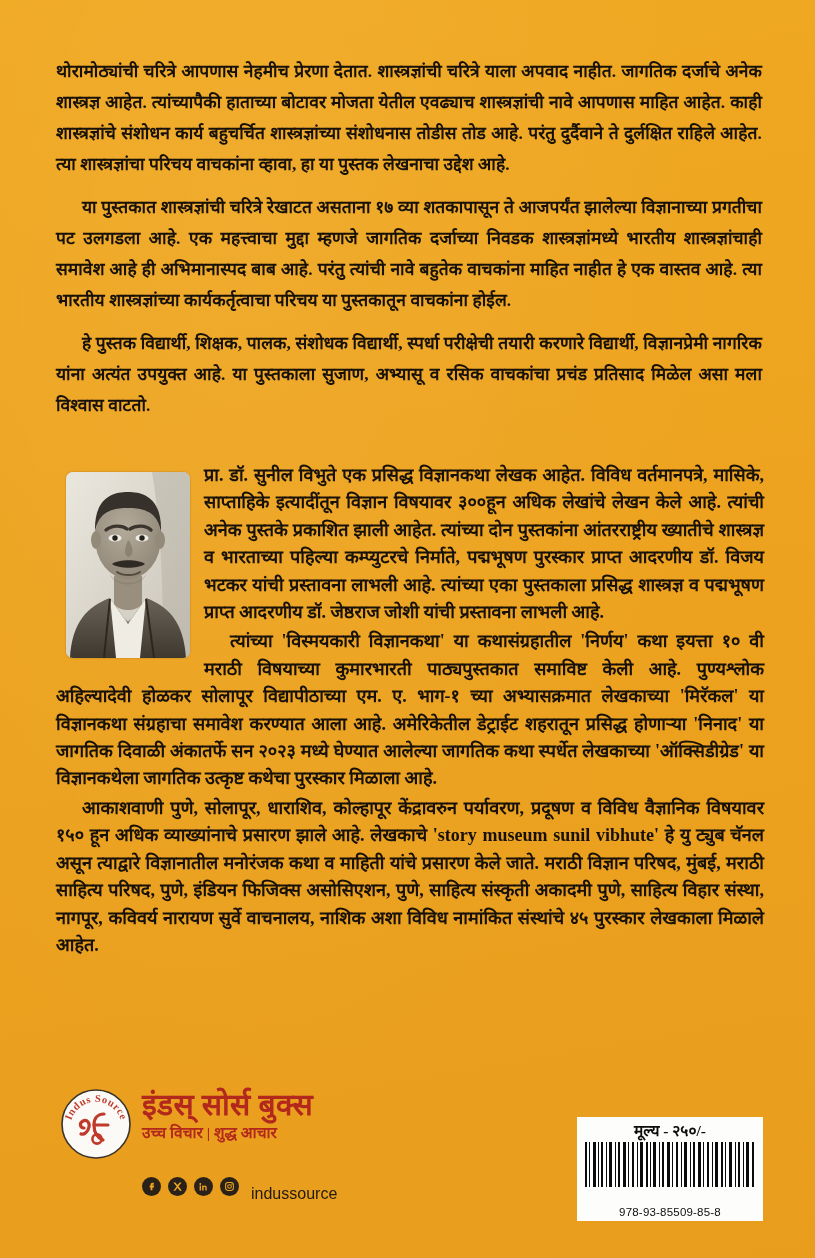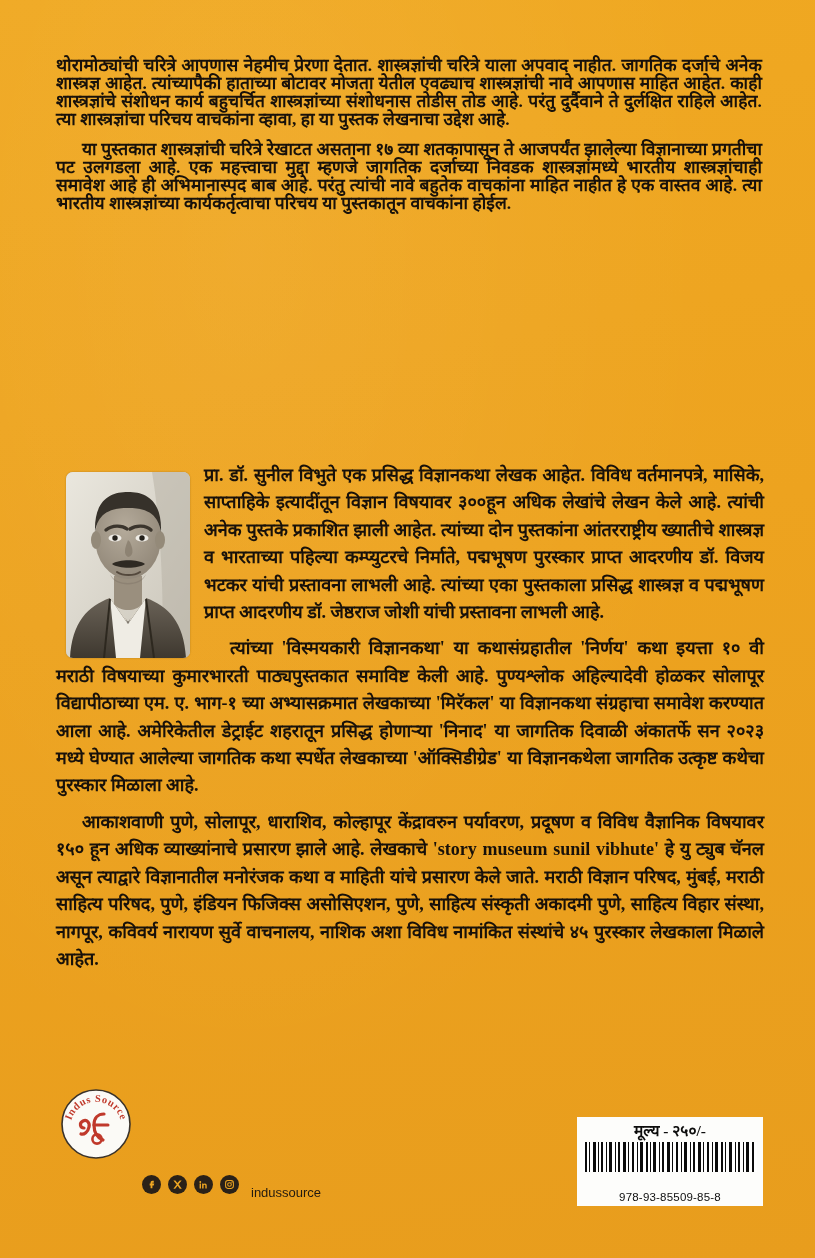--- a/index.html
+++ b/index.html
@@ -29,21 +29,21 @@
     position: absolute;
     left: 56px;
     top: 56px;
     width: 706px;
   }
   .para {
     margin: 0 0 0px 0;
     text-align: justify;
     text-justify: inter-word;
     font-size: 17.4px;
-    line-height: 18px;
+    line-height: 31px;
     letter-spacing: 0.1px;
     text-indent: 26px;
     color: #18110a;
     font-weight: 600;
   }
   .para.first { text-indent: 0; }
   .para + .para { margin-top: 12px; }
 
   .byline {
     margin: 4px 0 0 0;
@@ -78,21 +78,21 @@
     margin: 0;
     text-align: justify;
     text-justify: inter-word;
     font-size: 18px;
     line-height: 27.4px;
     text-indent: 0;
     font-weight: 600;
     color: #18110a;
   }
   .bio-para.indent { text-indent: 26px; }
-  .bio-para + .bio-para { margin-top: 9px; }
+  .bio-para + .bio-para { margin-top: 2px; }
 
   
   .footer {
     position: absolute;
     left: 0;
     top: 1082px;
     width: 815px;
     height: 176px;
   }
   .pub-area {
@@ -149,33 +149,33 @@
     border-radius: 50%;
     background: #2a2118;
     display: flex;
     align-items: center;
     justify-content: center;
     color: #efa723;
   }
   .social-ic svg { width: 11px; height: 11px; display: block; }
   .social-handle {
     font-family: "Liberation Sans", sans-serif;
-    font-size: 13px;
+    font-size: 16px;
     color: #221a10;
     margin-left: 5px;
     margin-top: 16px;
   }
 
   
   .barcode-box {
     position: absolute;
     left: 577px;
     top: 35px;
     width: 186px;
-    height: 89px;
+    height: 104px;
     background: #fdfdfb;
     padding: 4px 6px 3px 6px;
     box-sizing: border-box;
     display: flex;
     flex-direction: column;
     align-items: center;
     justify-content: flex-start;
   }
   .price-text {
     font-size: 15.5px;
@@ -195,20 +195,21 @@
   }
 </style>
 </head>
 <body>
 
 <div class="page">
 
   <div class="blurb">
     <p class="para first">थोरामोठ्यांची चरित्रे आपणास नेहमीच प्रेरणा देतात. शास्त्रज्ञांची चरित्रे याला अपवाद नाहीत. जागतिक दर्जाचे अनेक शास्त्रज्ञ आहेत. त्यांच्यापैकी हाताच्या बोटावर मोजता येतील एवढ्याच शास्त्रज्ञांची नावे आपणास माहित आहेत. काही शास्त्रज्ञांचे संशोधन कार्य बहुचर्चित शास्त्रज्ञांच्या संशोधनास तोडीस तोड आहे. परंतु दुर्दैवाने ते दुर्लक्षित राहिले आहेत. त्या शास्त्रज्ञांचा परिचय वाचकांना व्हावा, हा या पुस्तक लेखनाचा उद्देश आहे.</p>
     <p class="para">या पुस्तकात शास्त्रज्ञांची चरित्रे रेखाटत असताना १७ व्या शतकापासून ते आजपर्यंत झालेल्या विज्ञानाच्या प्रगतीचा पट उलगडला आहे. एक महत्त्वाचा मुद्दा म्हणजे जागतिक दर्जाच्या निवडक शास्त्रज्ञांमध्ये भारतीय शास्त्रज्ञांचाही समावेश आहे ही अभिमानास्पद बाब आहे. परंतु त्यांची नावे बहुतेक वाचकांना माहित नाहीत हे एक वास्तव आहे. त्या भारतीय शास्त्रज्ञांच्या कार्यकर्तृत्वाचा परिचय या पुस्तकातून वाचकांना होईल.</p>
+    <p class="para">हे पुस्तक विद्यार्थी, शिक्षक, पालक, संशोधक विद्यार्थी, स्पर्धा परीक्षेची तयारी करणारे विद्यार्थी, विज्ञानप्रेमी नागरिक यांना अत्यंत उपयुक्त आहे. या पुस्तकाला सुजाण, अभ्यासू व रसिक वाचकांचा प्रचंड प्रतिसाद मिळेल असा मला विश्वास वाटतो.</p>
   </div>
 
   <div class="bio-block">
 
     <div class="author-photo">
       <svg viewBox="0 0 124 186" preserveAspectRatio="none">
         <defs>
           <linearGradient id="bgGrad" x1="0" y1="0" x2="1" y2="1">
             <stop offset="0%" stop-color="#eae7de"></stop>
             <stop offset="100%" stop-color="#c9c4b8"></stop>
@@ -281,20 +282,24 @@
               <textPath href="#arcPath" startOffset="50%" text-anchor="middle">Indus Source</textPath>
             </text>
 
             <path d="M24 40 C20 40 19 35 23 33 C27 31 30 35 29 39 C28 44 24 47 21 46" stroke="#c0392b" stroke-width="3.2" fill="none" stroke-linecap="round"></path>
             <path d="M44 26 C38 26 34 30 34 37 C34 45 38 50 43 52" stroke="#c0392b" stroke-width="3.2" fill="none" stroke-linecap="round"></path>
             <path d="M34 37 H48" stroke="#c0392b" stroke-width="3" fill="none" stroke-linecap="round"></path>
             <circle cx="37" cy="51" r="4.6" fill="none" stroke="#c0392b" stroke-width="2.6"></circle>
           </svg>
         </div>
 
+        <div class="pub-names">
+          <div class="pub-name">इंडस् सोर्स बुक्स</div>
+          <div class="pub-tagline">उच्च विचार | शुद्ध आचार</div>
+        </div>
       </div>
 
       <div class="contact">
       </div>
 
       <div class="social-row">
         <span class="social-ic">
           <svg viewBox="0 0 24 24" fill="currentColor">
               <path d="M14 8h3V4h-3c-2.2 0-4 1.8-4 4v2H8v4h2v6h4v-6h3l1-4h-4V8c0-.6.4-1 1-1z"></path>
             </svg>

